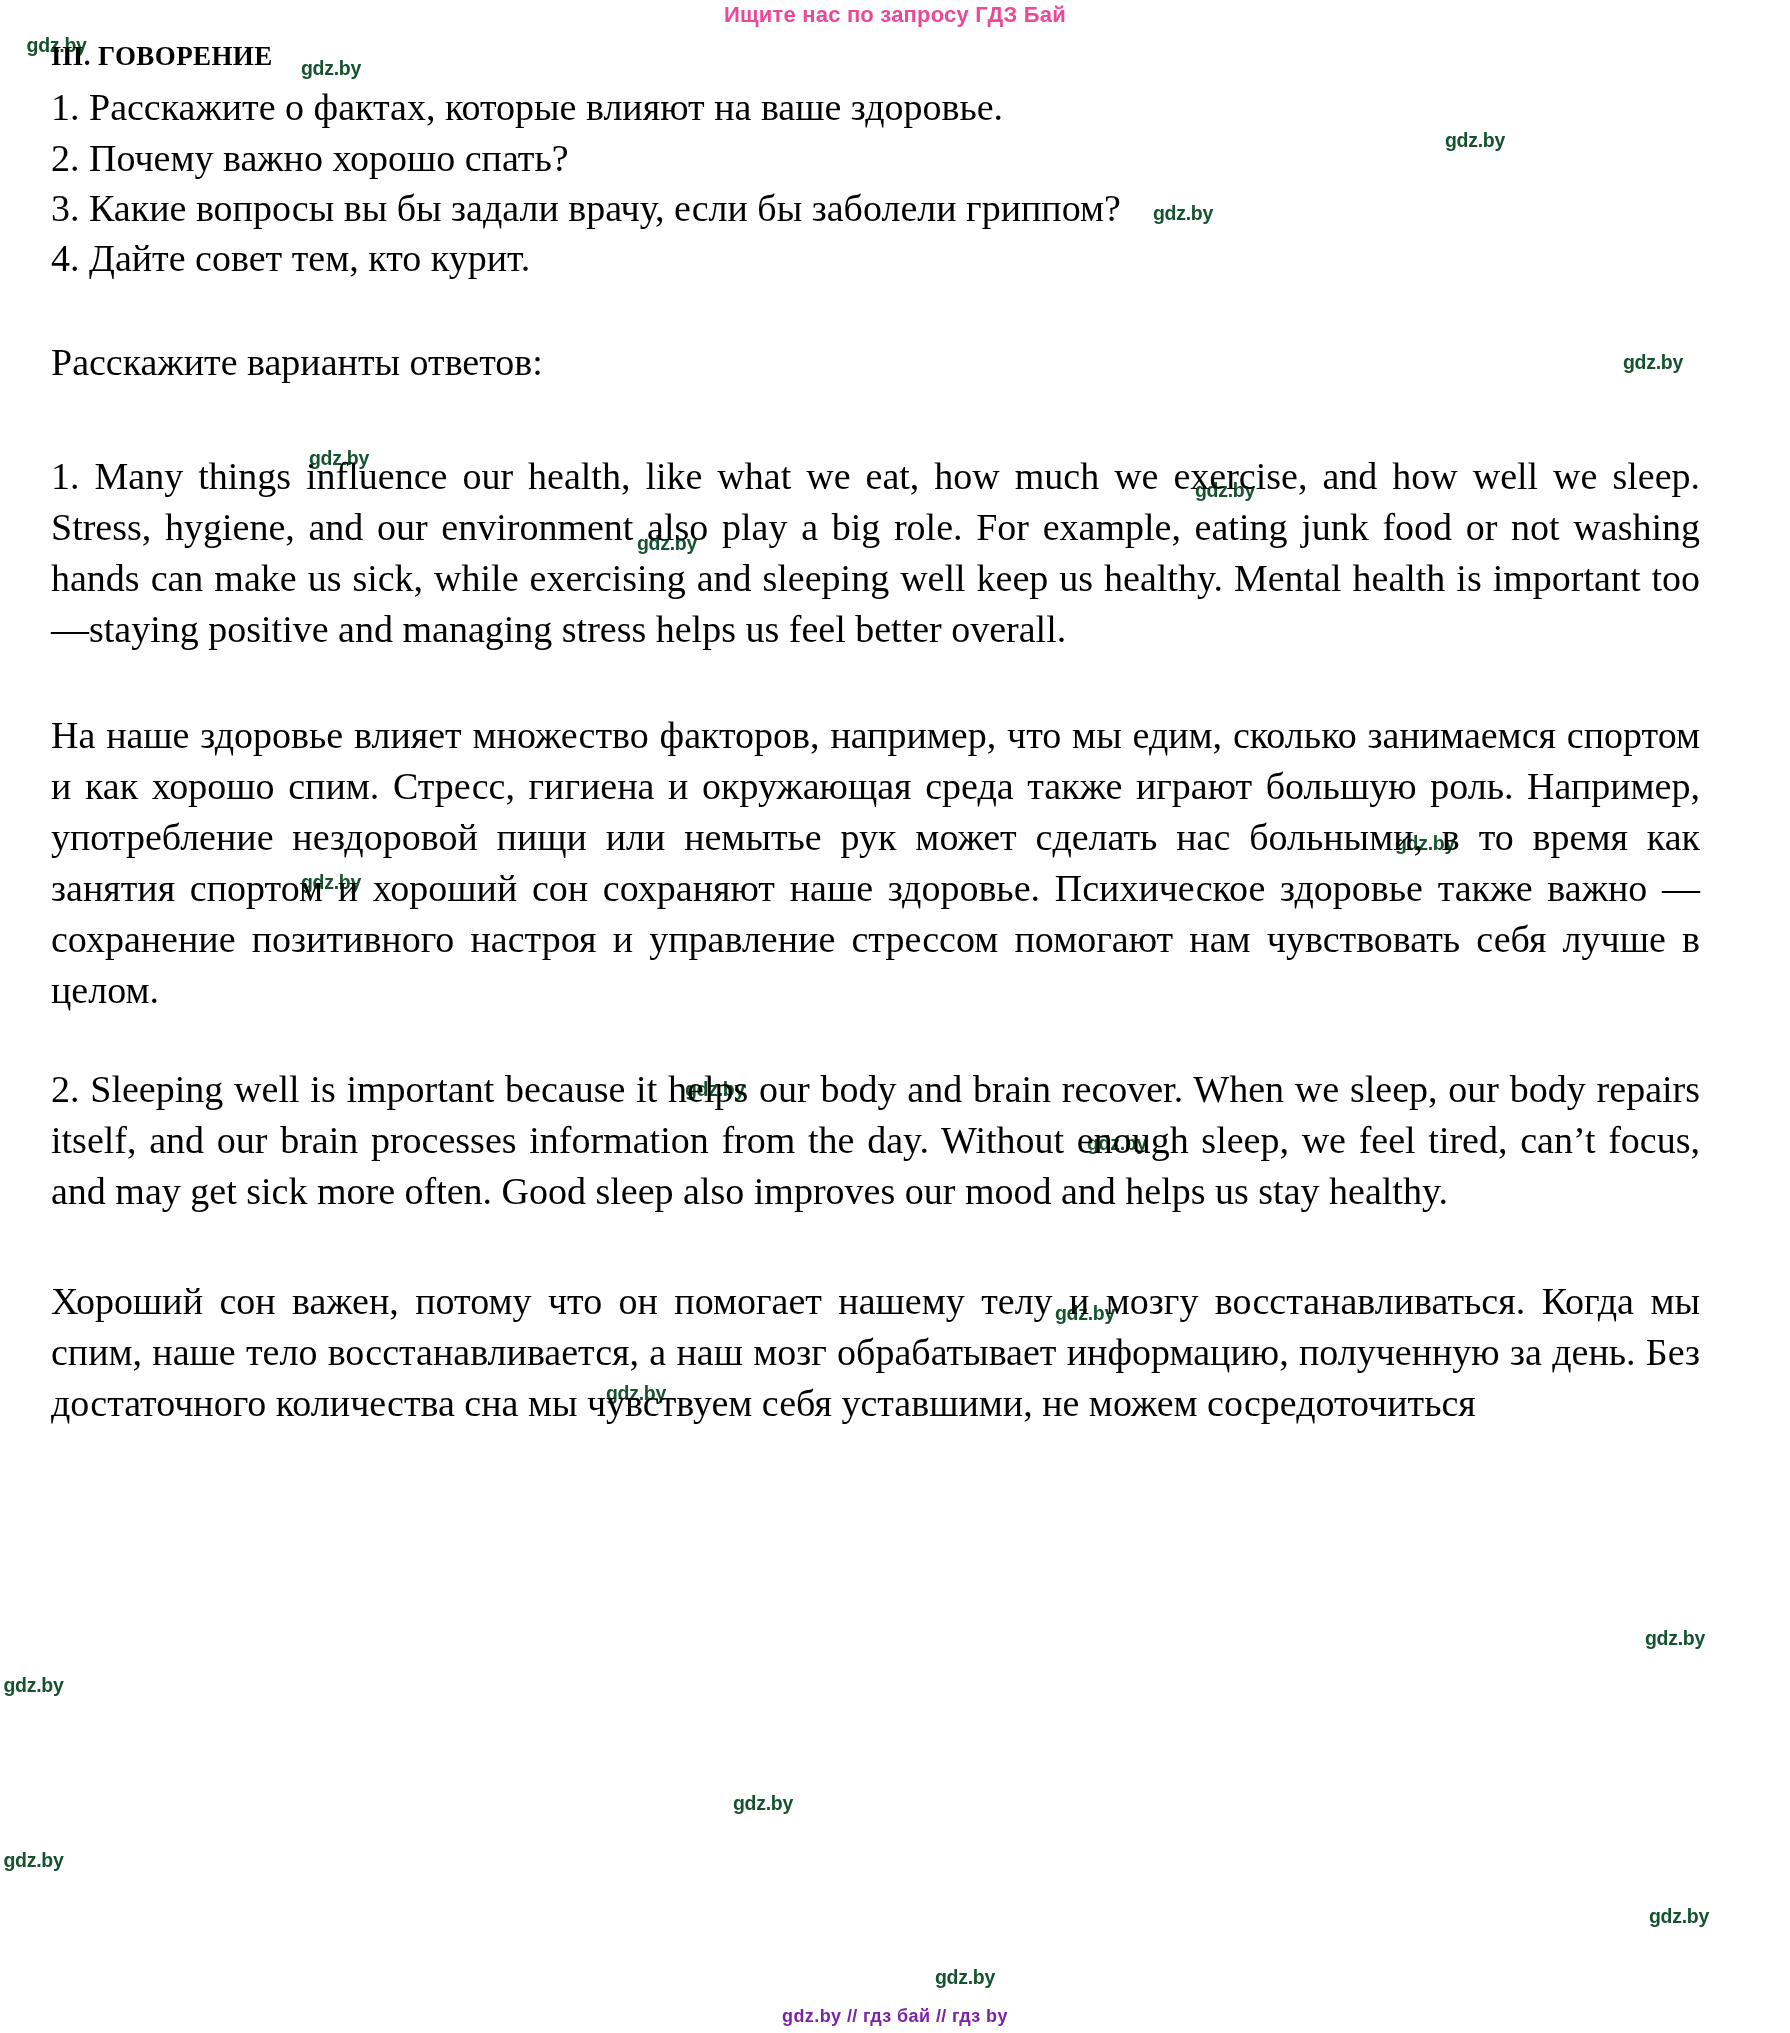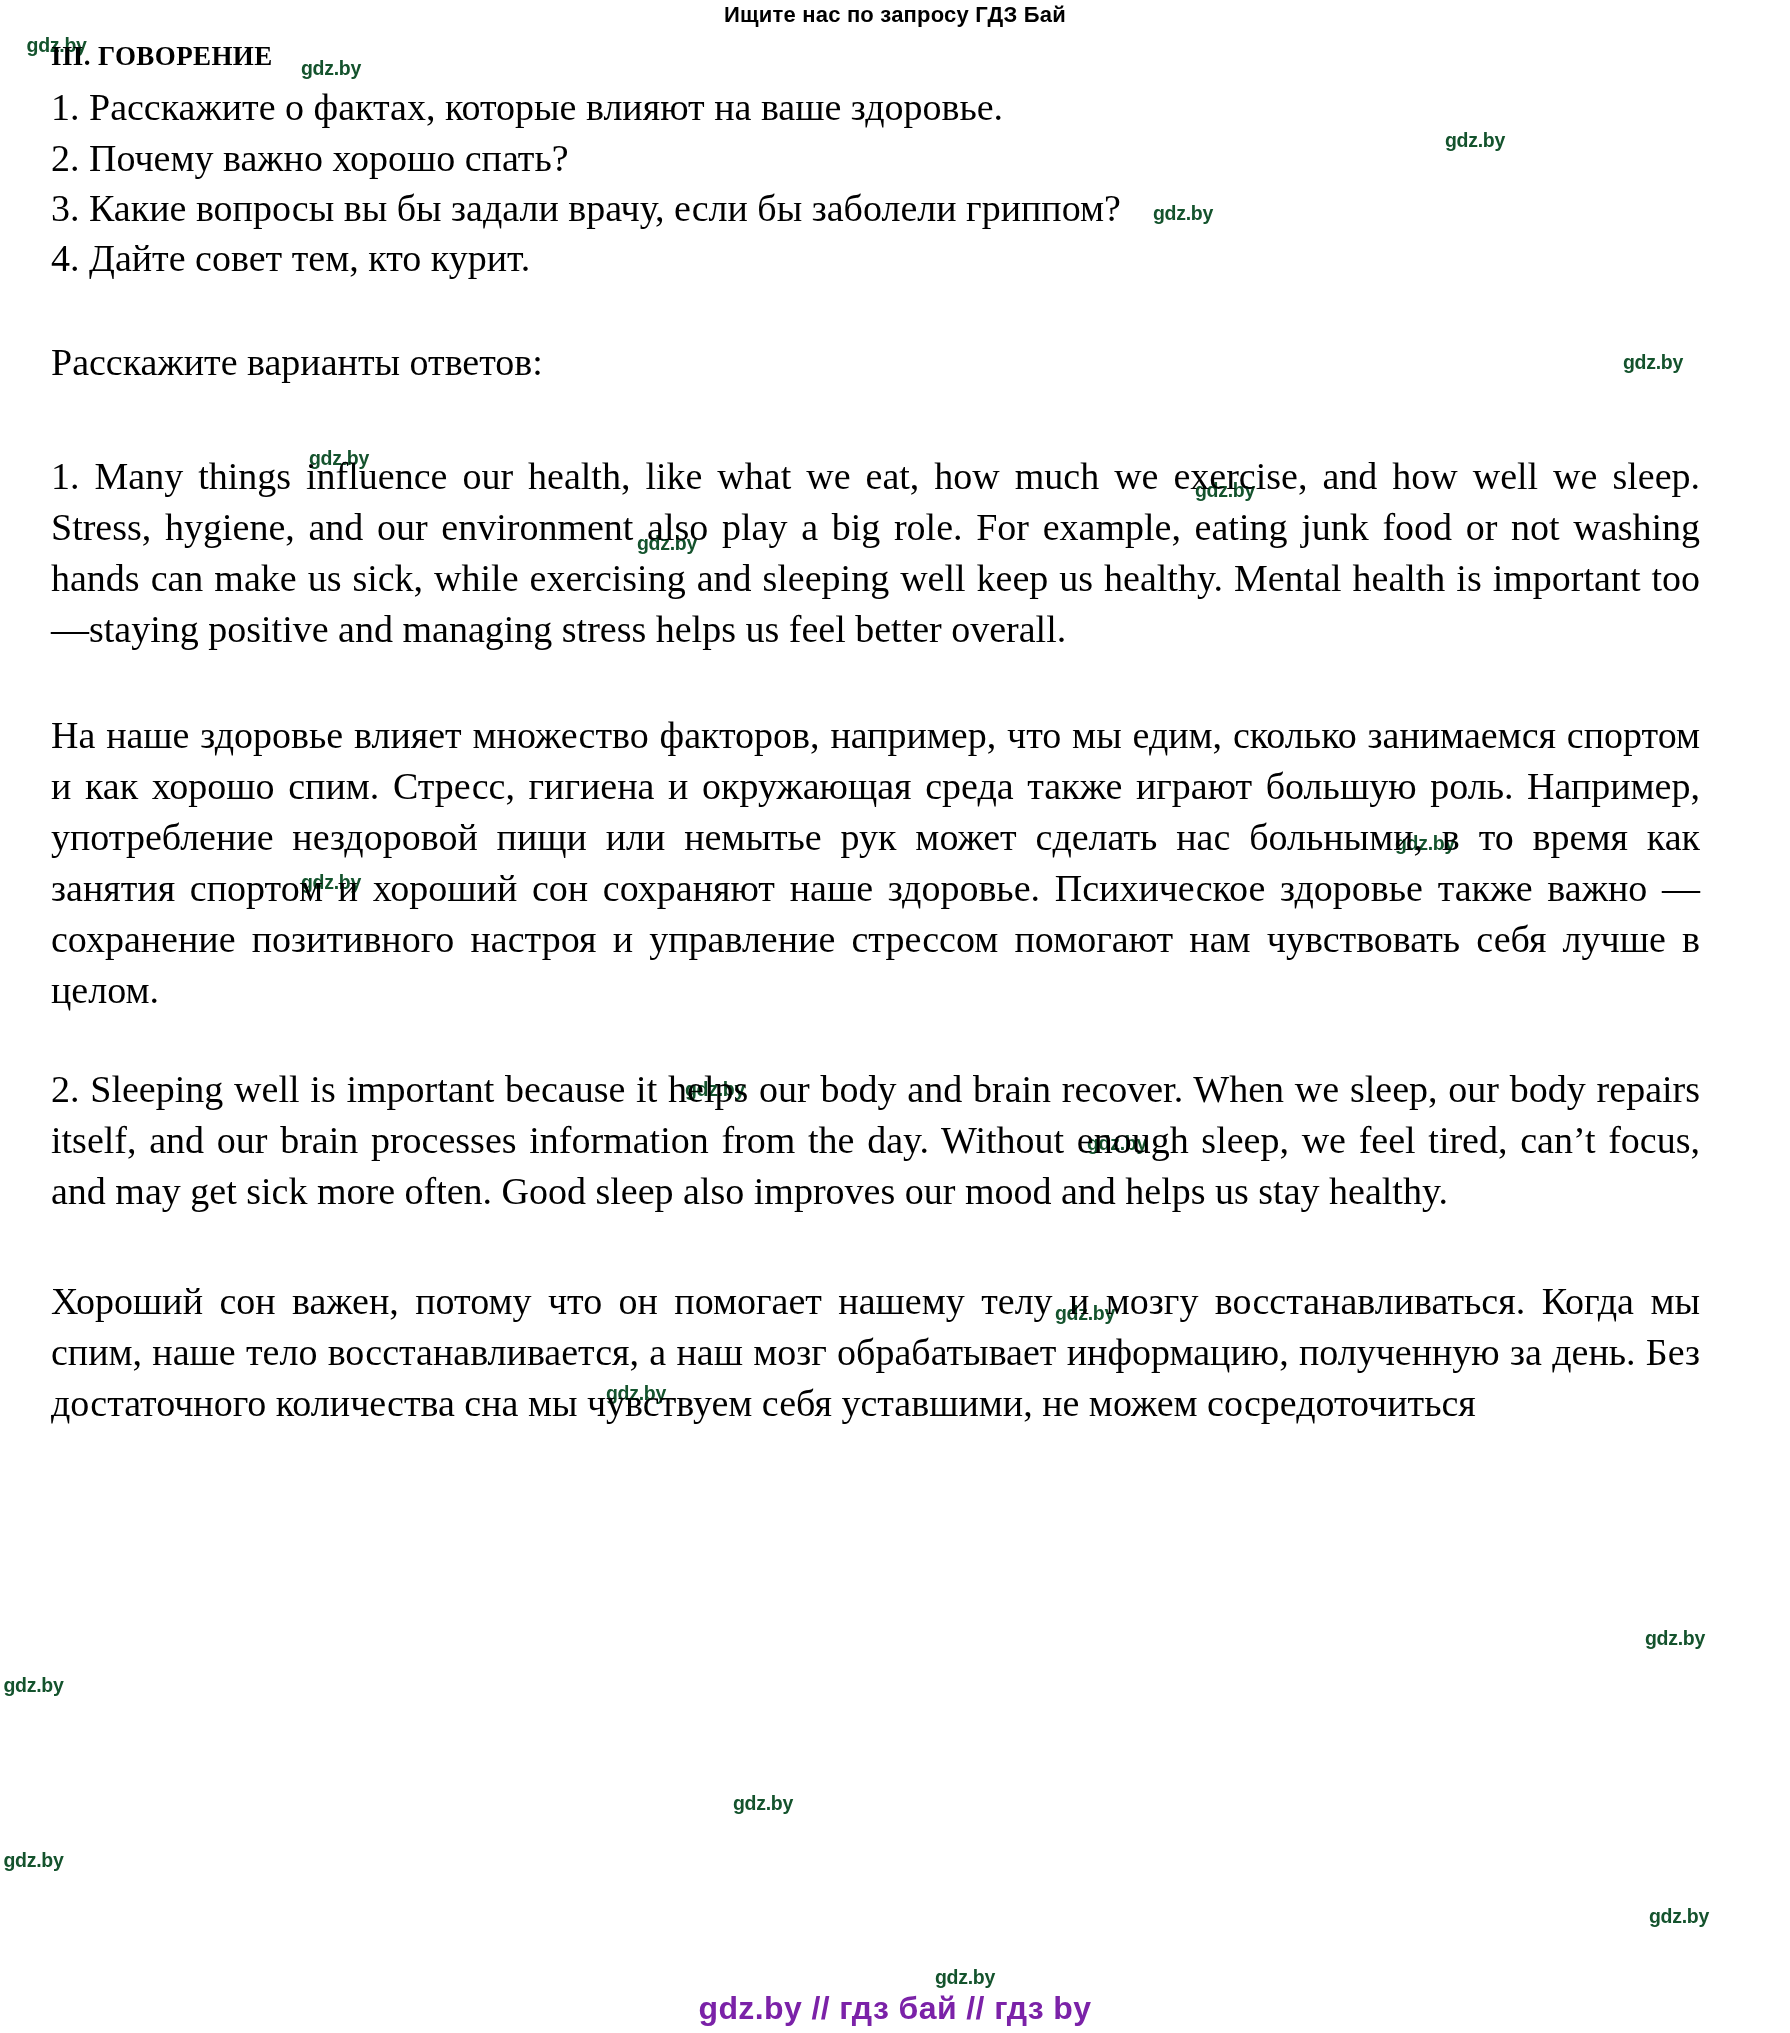--- a/index.html
+++ b/index.html
@@ -101,33 +101,33 @@
   
   .footer {
     position: absolute;
     left: 0;
     bottom: 7px;
     width: 1790px;
     text-align: center;
   }
   .footer-text {
     font-family: "Liberation Sans", "DejaVu Sans", sans-serif;
-    font-size: 32px;
+    font-size: 18px;
     font-weight: bold;
     color: #7b22a8;
     letter-spacing: 0.4px;
   }
 </style>
 </head>
 <body>
 
 <div id="page">
 
   <div class="promo-bar">
-    <span class="promo-text" style="color: #000000;">Ищите нас по запросу ГДЗ Бай</span>
+    <span class="promo-text" style="color: #ec4899;">Ищите нас по запросу ГДЗ Бай</span>
   </div>
 
   <div id="watermark-layer">
       <span class="wm" style="left: 26.6px; top: 34px;">gdz.by</span>
       <span class="wm" style="left: 301px; top: 57px;">gdz.by</span>
       <span class="wm" style="left: 1445px; top: 129px;">gdz.by</span>
       <span class="wm" style="left: 1153px; top: 202px;">gdz.by</span>
       <span class="wm" style="left: 1623px; top: 351px;">gdz.by</span>
       <span class="wm" style="left: 309px; top: 447px;">gdz.by</span>
       <span class="wm" style="left: 1195px; top: 479px;">gdz.by</span>

